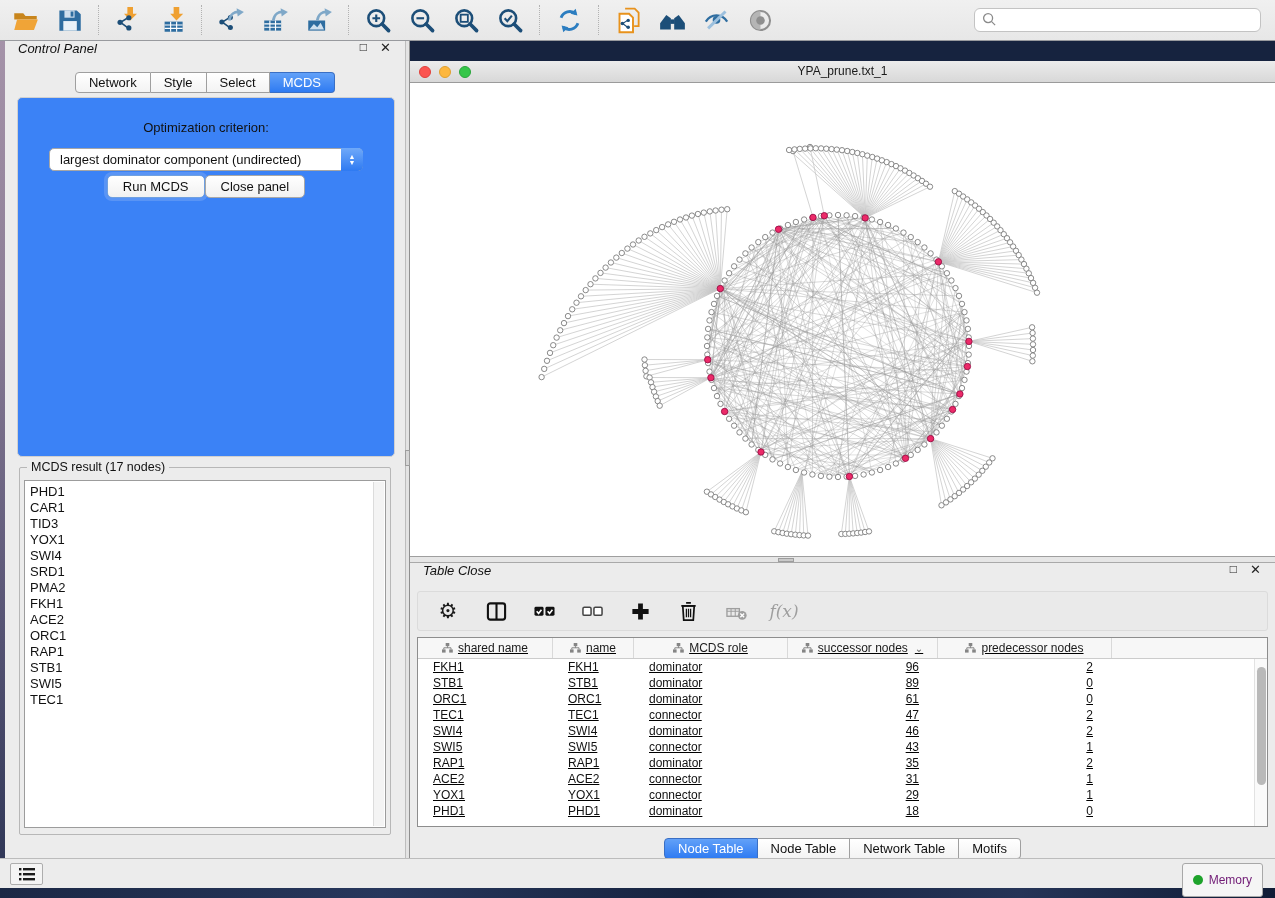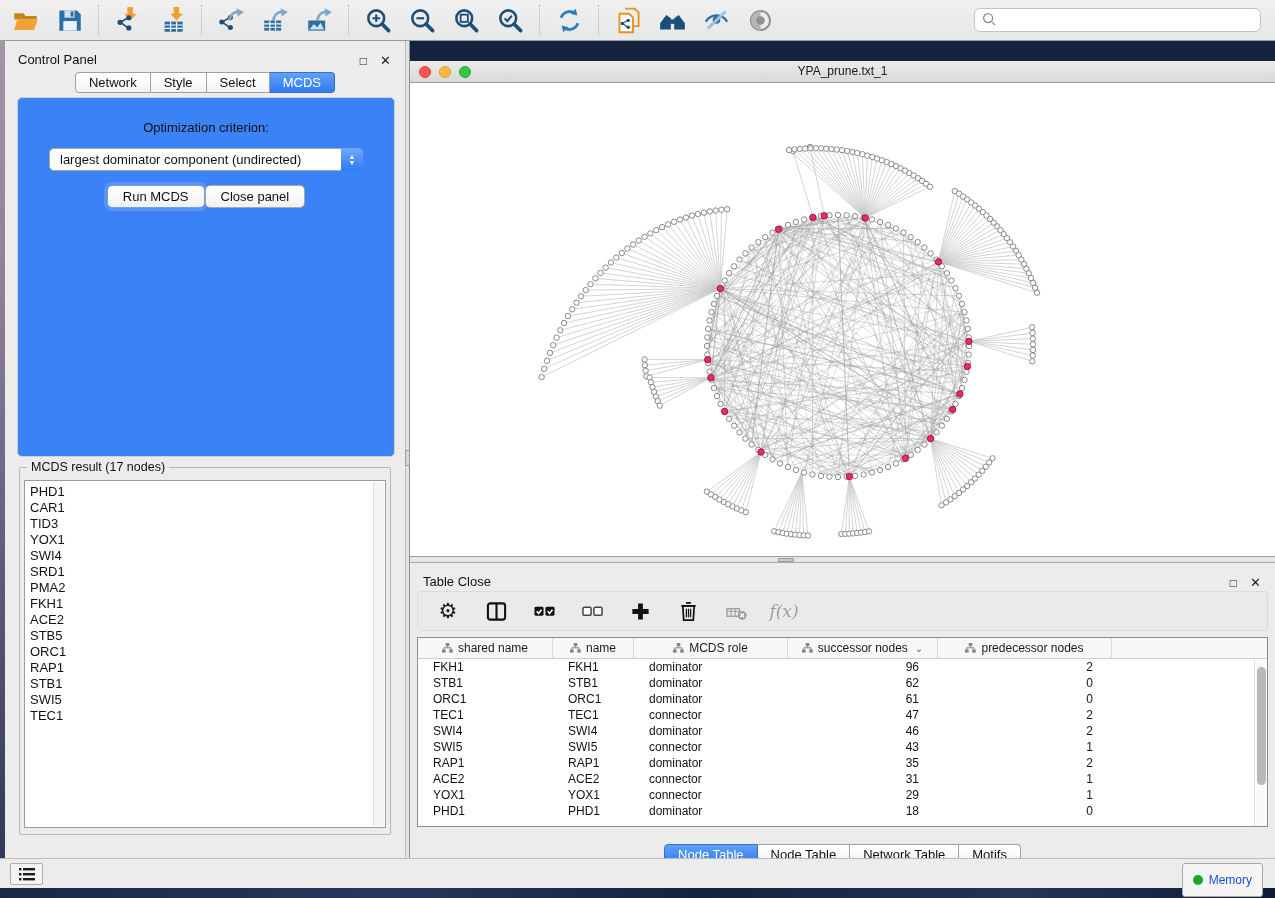--- a/index.html
+++ b/index.html
@@ -26,43 +26,43 @@
   .tb-sep { width:0; height:30px; border-left:1px dotted #b2b2b2; margin:0 11px 0 3px; }
   .search-wrap { margin-left:auto; position:relative; width:287px; height:24px; }
   .search-wrap input { width:100%; height:100%; border:1px solid #c3c3c3; border-radius:6px;
     background:#fff; padding:0 8px 0 28px; font-size:13px; outline:none;
     font-family:"Liberation Sans","DejaVu Sans",sans-serif; }
   .search-glyph { position:absolute; left:8px; top:4px; width:15px; height:15px; }
 
   
   .control-panel { position:absolute; left:5px; top:41px; width:400px; height:817px;
     background:#ececec; }
-  .panel-titlebar { height:26px; display:flex; align-items:flex-end; padding:0 14px 0 13px;
-    font-size:13px; color:#111; }
+  .panel-titlebar { height:26px; display:flex; align-items:flex-start; padding:0 14px 0 13px;
+    font-size:13px; color:#111;font-style:italic; }
   .panel-titlebar .spacer { flex:1; }
   .panel-icon { font-size:12px; color:#222; margin-left:13px; line-height:1; cursor:default; }
   .panel-icon.close { font-weight:bold; font-size:13px; }
   .cp-tabs { display:flex; justify-content:center; margin-top:5px; height:21px; }
   .seg-tab { font-size:13px; color:#111; background:linear-gradient(#ffffff,#f3f3f3);
     border:1px solid #9f9f9f; border-left:none; padding:1px 13px; line-height:17px; cursor:default; }
   .seg-tab:first-child { border-left:1px solid #9f9f9f; border-radius:4px 0 0 4px; }
   .seg-tab:last-child { border-radius:0 4px 4px 0; }
   .seg-tab.active { background:linear-gradient(#62a1f8,#2f7bf2); color:#fff; border-color:#3a6fc4; }
   .cp-body { margin:4px 10px 0 12px; height:360px; background:#3b82f6;
     border:1px solid #d0d0d0; border-radius:5px; }
   .opt-label { text-align:center; margin-top:22px; font-size:13px; color:#111; }
   .dropdown { position:relative; margin:13px auto 0; width:314px; height:23px; background:#fff;
     border:1px solid #a6a6a6; border-radius:5px; cursor:default; }
   .dropdown .dd-value { position:absolute; left:10px; top:0; line-height:21px; font-size:13px; color:#111;
     white-space:nowrap; }
   .dd-stepper { position:absolute; right:-1px; top:-1px; width:22px; height:23px; border-radius:0 5px 5px 0;
     background:linear-gradient(#6fa9f9,#2e7af2); display:flex; flex-direction:column;
     align-items:center; justify-content:center; }
   .dd-stepper span { color:#fff; font-size:7px; line-height:6px; }
-  .cp-buttons { display:flex; justify-content:center; gap:0; margin-top:14px; }
+  .cp-buttons { display:flex; justify-content:center; gap:0; margin-top:4px; }
   .cp-btn { font-size:13px; color:#111; background:linear-gradient(#ffffff,#f1f1f1);
     border:1px solid #a8a8a8; border-radius:5px; padding:0 15px; height:23px; line-height:21px; cursor:default;
     font-family:"Liberation Sans","DejaVu Sans",sans-serif; }
   .cp-btn.focused { box-shadow:0 0 0 3px rgba(110,160,245,.6); border-color:#6fa0e0; }
   .result-group { position:relative; margin:10px 14px 0 14px; height:368px;
     border:1px solid #b7b7b7; border-radius:2px; }
   .result-group-label { position:absolute; top:-8px; left:7px; background:#ececec;
     padding:0 4px; font-size:12.5px; color:#111; }
   .result-list { position:absolute; left:4px; right:4px; top:12px; bottom:6px; background:#fff;
     border:1px solid #9c9c9c; padding:3px 0 0 5px; overflow:hidden; }
@@ -98,44 +98,44 @@
   .tp-toolbar { margin:2px 7px 0; height:40px; background:#eaeaea; border:1px solid #dbdbdb;
     border-radius:3px; display:flex; align-items:center; padding-left:19px; }
   .tp-tool { width:22px; height:22px; margin-right:26px; display:flex; align-items:center;
     justify-content:center; cursor:default; }
   .tp-tool svg { width:21px; height:21px; }
   .tp-tool .gear-glyph { font-size:21px; line-height:21px; color:#1b1b1b;
     font-family:"DejaVu Sans",sans-serif; }
   .tp-tool .fx-glyph { font-size:17px; color:#9e9e9e; font-style:italic;
     font-family:"DejaVu Serif","Liberation Serif",serif; }
   .tp-frame { position:relative; margin:6px 7px 0; height:190px; border:1px solid #8d8d8d;
-    background:#fff; overflow:hidden; }
+    background:#fff; overflow:hidden;text-decoration:underline; }
   .thead { display:flex; height:21px; background:#f7f7f7; border-bottom:1px solid #cccccc; }
   .th { display:flex; align-items:center; justify-content:center; gap:5px; font-size:12px;
     color:#1a1a1a; border-right:1px solid #d9d9d9; cursor:default; }
   .th .sort { color:#666; font-size:10px; margin-left:2px; }
   .th.filler { flex:1; border-right:none; }
   .trow { display:flex; height:16px; }
   .td { font-size:12px; color:#111; line-height:16px; white-space:nowrap; overflow:hidden; }
   .td.left { padding-left:15px; text-align:left; }
   .td.right { padding-right:19px; text-align:right; }
   .tbody-scroll { position:absolute; right:0; top:21px; bottom:0; width:13px; background:#fafafa;
     border-left:1px solid #e2e2e2; }
   .tbody-scroll .thumb { position:absolute; left:2px; top:8px; width:9px; height:118px;
     background:#b9b9b9; border-radius:5px; }
-  .tp-tabs { display:flex; justify-content:center; align-items:center; height:30px; margin-top:12px; }
+  .tp-tabs { display:flex; justify-content:center; align-items:center; height:30px; margin-top:6px; }
 
   
   .status-bar { position:absolute; left:0; top:858px; width:1275px; height:30px; background:#ececec;
     border-top:1px solid #bcbcbc; }
   .menu-btn { position:absolute; left:10px; top:4px; width:33px; height:22px; background:#f4f4f4;
     border:1px solid #adadad; border-radius:2px; display:flex; align-items:center; justify-content:center; }
   .memory-btn { position:absolute; right:12px; top:4px; height:24px; background:#f5f5f5;
     border:1px solid #a8a8a8; border-radius:3px; display:flex; align-items:center; gap:6px;
-    padding:16px 10px; font-size:12px; color:#1d4ed8; }
+    padding:16px 10px; font-size:12px; color:#701a75; }
   .mem-dot { width:10px; height:10px; border-radius:50%; background:#1ea32b; }
 </style>
 </head>
 <body>
 
 <div class="wall-left"></div>
 <div class="wall-bottom"></div>
 
 <div class="toolbar">
   <div class="tb-items">
@@ -328,21 +328,20 @@
       <div>
           <div class="result-item">PHD1</div>
           <div class="result-item">CAR1</div>
           <div class="result-item">TID3</div>
           <div class="result-item">YOX1</div>
           <div class="result-item">SWI4</div>
           <div class="result-item">SRD1</div>
           <div class="result-item">PMA2</div>
           <div class="result-item">FKH1</div>
           <div class="result-item">ACE2</div>
-          <div class="result-item">STB5</div>
           <div class="result-item">ORC1</div>
           <div class="result-item">RAP1</div>
           <div class="result-item">STB1</div>
           <div class="result-item">SWI5</div>
           <div class="result-item">TEC1</div>
         </div>
       <div class="result-scroll"></div>
     </div>
   </div>
 </div>
@@ -1203,21 +1202,21 @@
           <div class="td left" style="width: 135px;">FKH1</div>
           <div class="td left" style="width: 81px;">FKH1</div>
           <div class="td left" style="width: 154px;">dominator</div>
           <div class="td right" style="width: 150px;">96</div>
           <div class="td right" style="width: 174px;">2</div>
         </div>
         <div class="trow">
           <div class="td left" style="width: 135px;">STB1</div>
           <div class="td left" style="width: 81px;">STB1</div>
           <div class="td left" style="width: 154px;">dominator</div>
-          <div class="td right" style="width: 150px;">62</div>
+          <div class="td right" style="width: 150px;">89</div>
           <div class="td right" style="width: 174px;">0</div>
         </div>
         <div class="trow">
           <div class="td left" style="width: 135px;">ORC1</div>
           <div class="td left" style="width: 81px;">ORC1</div>
           <div class="td left" style="width: 154px;">dominator</div>
           <div class="td right" style="width: 150px;">61</div>
           <div class="td right" style="width: 174px;">0</div>
         </div>
         <div class="trow">

